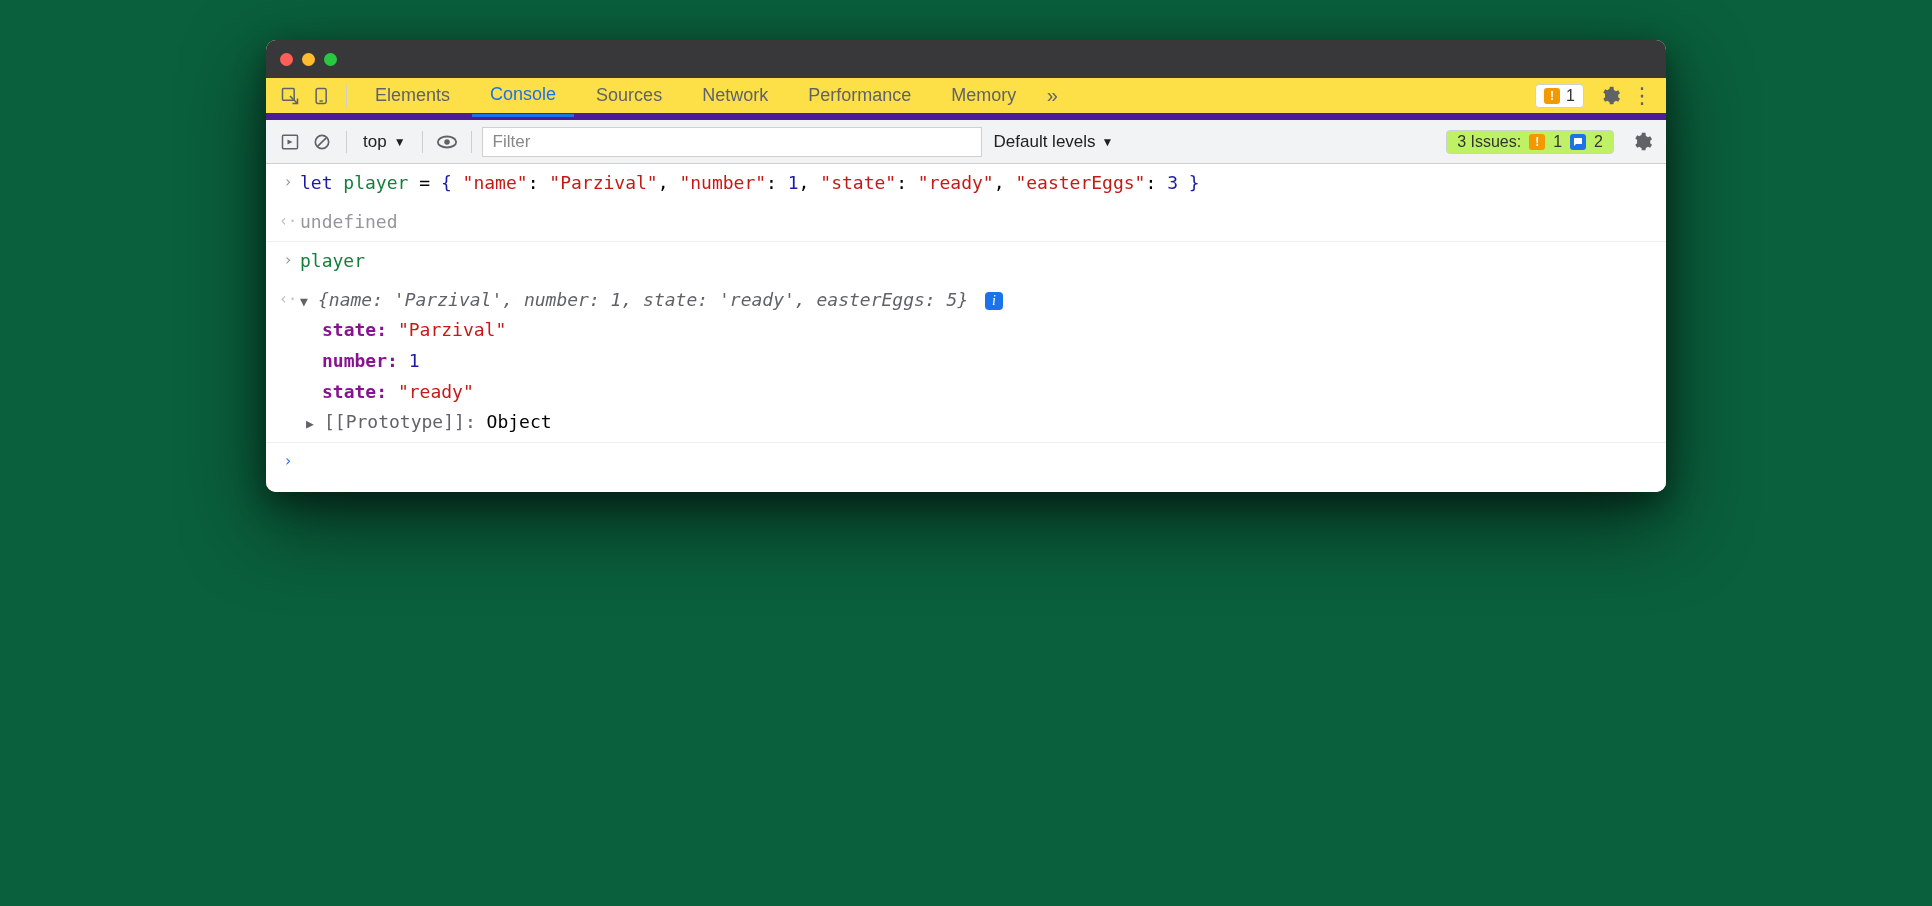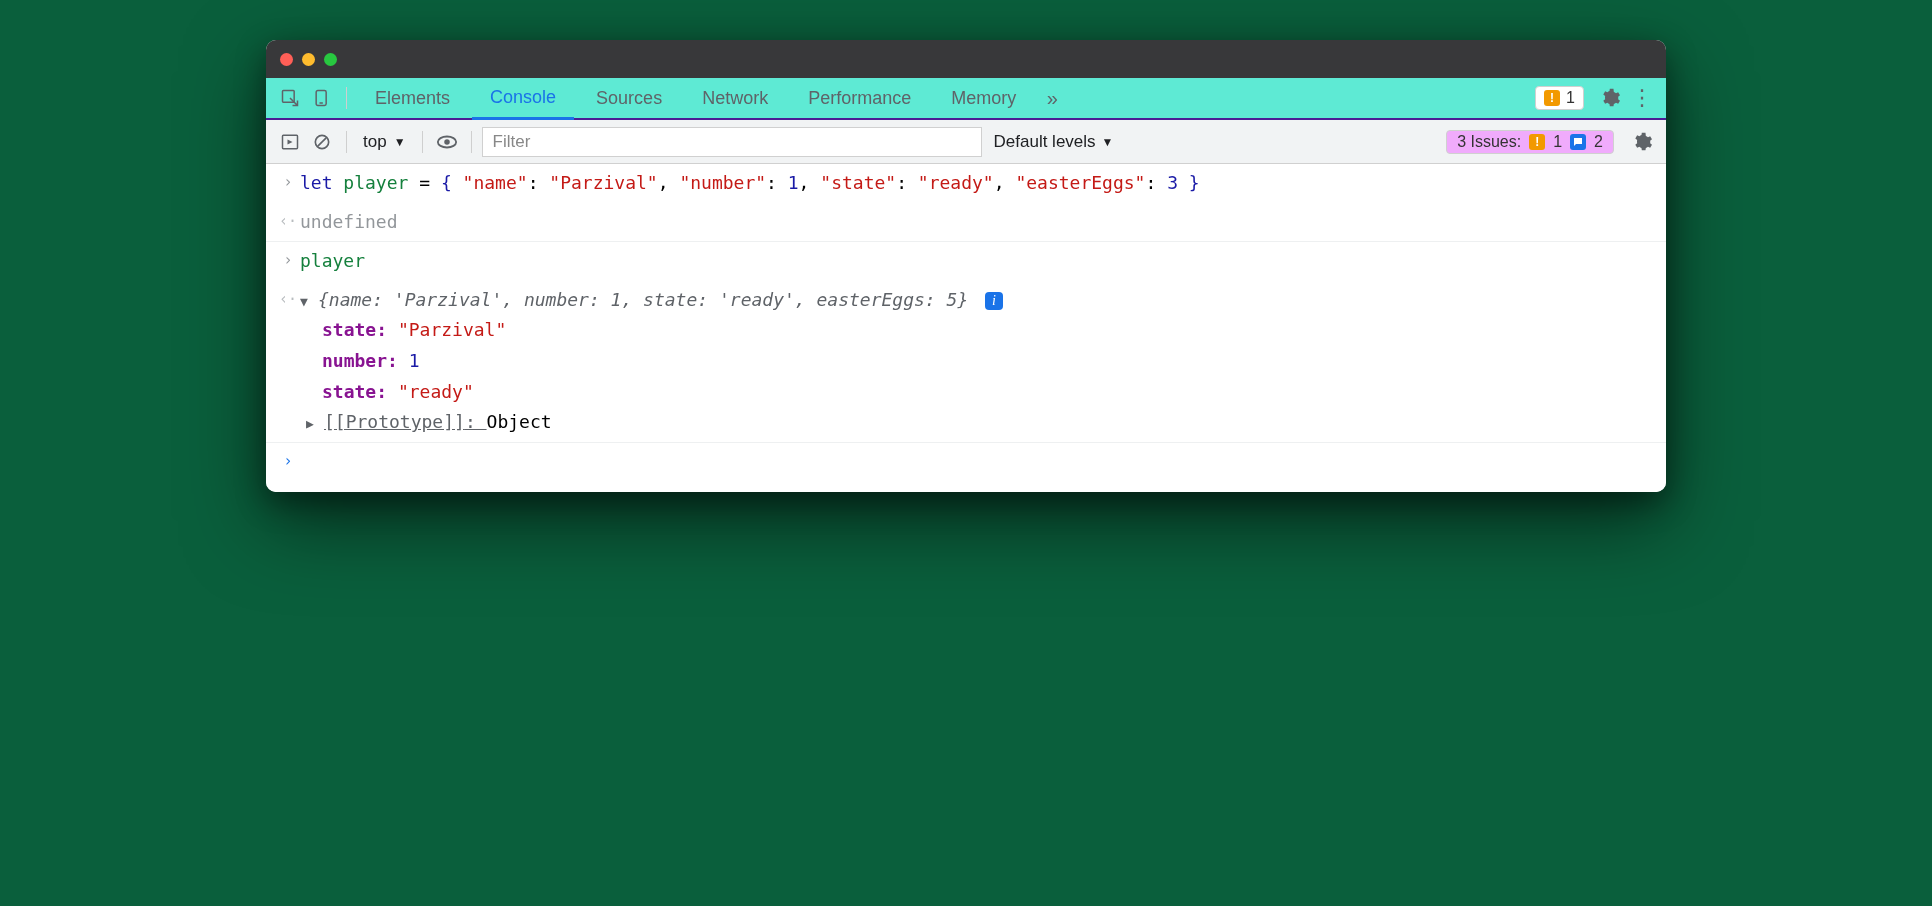--- a/index.html
+++ b/index.html
@@ -33,22 +33,22 @@
   .dot { width: 13px; height: 13px; border-radius: 50%; }
   .dot.red { background: #ff5f57; }
   .dot.yellow { background: #febc2e; }
   .dot.green { background: #28c840; }
   .titlebar-title {
     position: absolute; left: 0; right: 0; text-align: center;
     font-weight: 500; pointer-events: none;
   }
   
   .tabs-row {
-    background: #5eead4;
-    border-bottom: 2px solid #4c1d95;
+    background: #fde047;
+    border-bottom: 7px solid #4c1d95;
     display: flex;
     align-items: center;
     height: 42px;
     padding: 0 10px;
     gap: 4px;
     font-size: 18px;
     color: #5f6368;
   }
   .icon-btn {
     width: 28px; height: 28px;
@@ -81,21 +81,21 @@
     border: 1px solid #d0d0d0;
     background: #fff;
     padding: 2px 10px;
     font-size: 17px;
     color:#333;
   }
   .filter-input::placeholder { color:#888; }
   .levels-sel { margin-left:8px; display:flex;align-items:center;gap:6px;cursor:pointer;color:#202124;}
   .issues-box {
     display:flex;align-items:center;gap:8px;
-    border:1px solid #d0d0d0;background:#f0abfc;border-radius:4px;
+    border:1px solid #d0d0d0;background:#bef264;border-radius:4px;
     padding:2px 10px;font-size:16px;color:#333;
   }
   
   .console {
     font-family: Menlo, Consolas, monospace;
     font-size: 18px;
     line-height: 1.7;
     background:#fff;
   }
   .row { display:flex; align-items:flex-start; padding:4px 10px 4px 10px; border-bottom:1px solid #eef0f1;}
@@ -103,21 +103,21 @@
   .gutter { width:24px; flex:none; color:#93979b; display:flex; justify-content:center; padding-top:2px; font-size:15px;}
   .content { flex:1; white-space:pre; }
   
   .tk-kw { color:#1a1aa6; } 
   .tk-str { color:#c41a16; }
   .tk-num { color:#1a1aa6; }
   .tk-var { color:#15803d; }
   .tk-prop { color:#881391; font-weight:600; }
   .tk-muted { color:#93979b; }
   .tk-ital { font-style:italic; color:#5f6368; }
-  .tk-proto { color:#5f6368;text-decoration:underline; }
+  .tk-proto { color:#5f6368; }
   .info-badge {
     display:inline-flex;align-items:center;justify-content:center;
     width:18px;height:18px;background:#1a73e8;border-radius:4px;color:#fff;
     font-style:italic;font-family:serif;font-size:14px;margin-left:6px;vertical-align:1px;
   }
   .disclosure { color:#5f6368; margin-right:4px; font-size:13px; display:inline-block; width:14px;}
   .indent2 { padding-left:46px; }
   .indent2b { padding-left:30px; }
   .prompt-blue { color:#1a73e8; }
   svg { display:block; }

